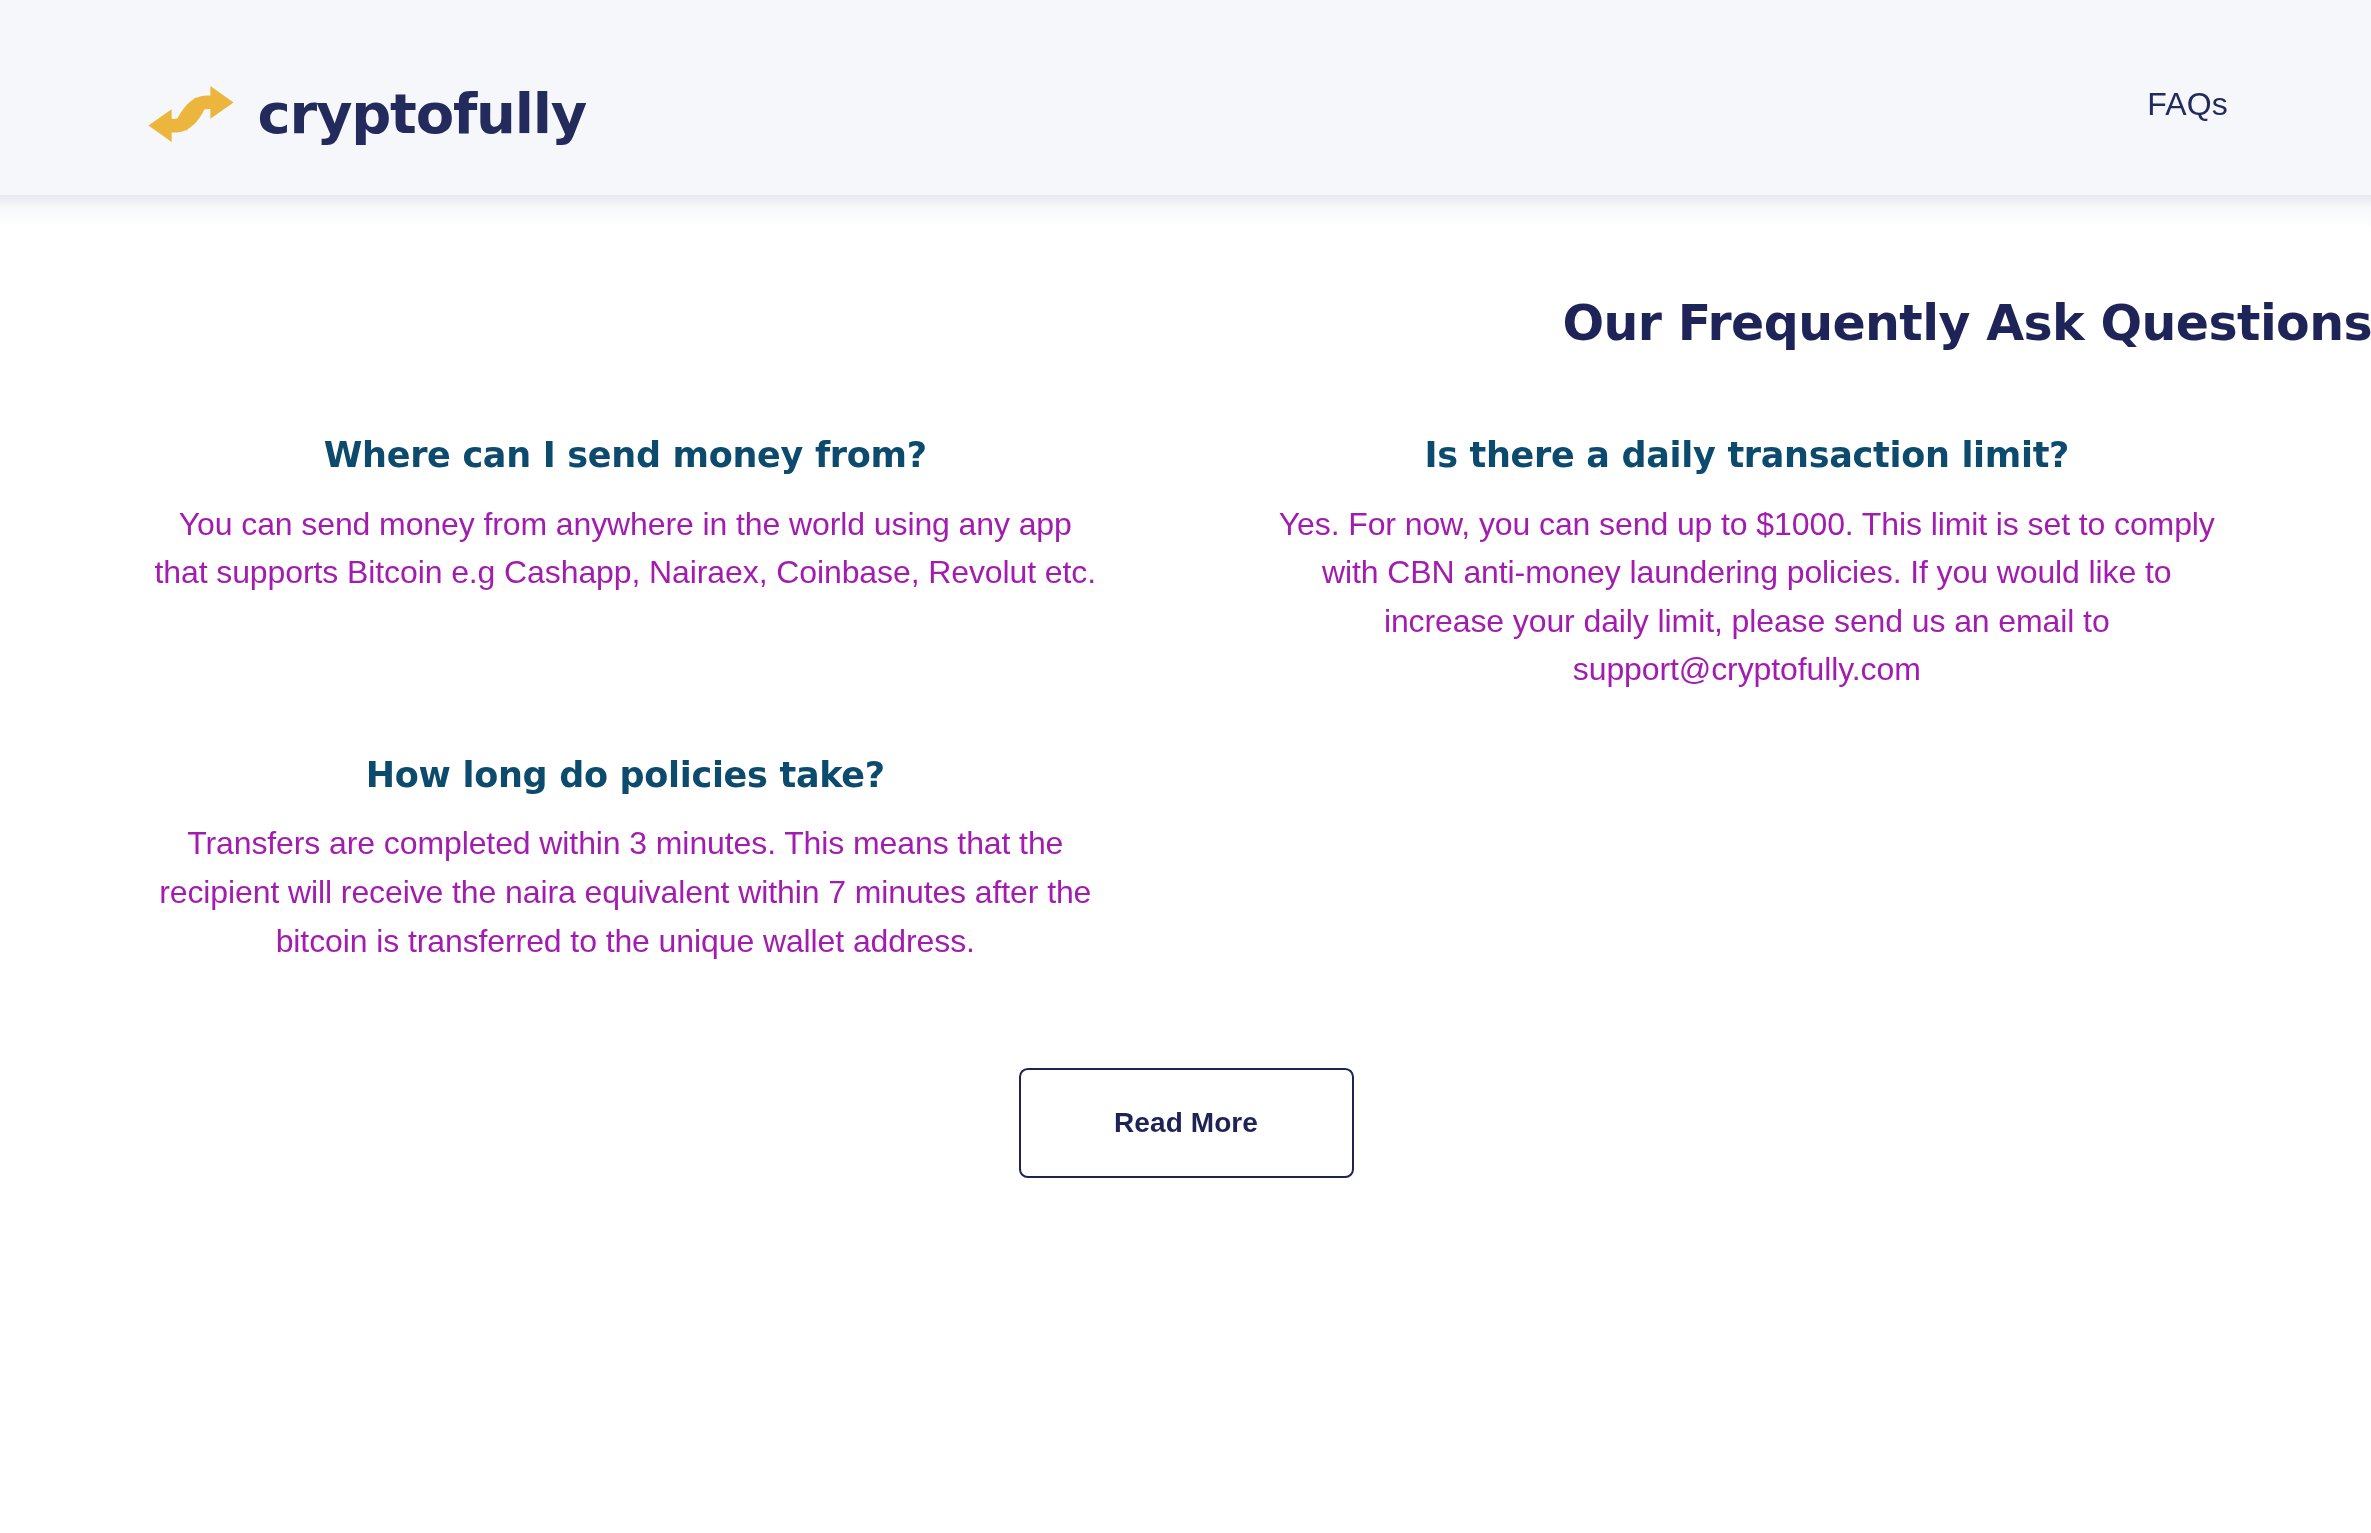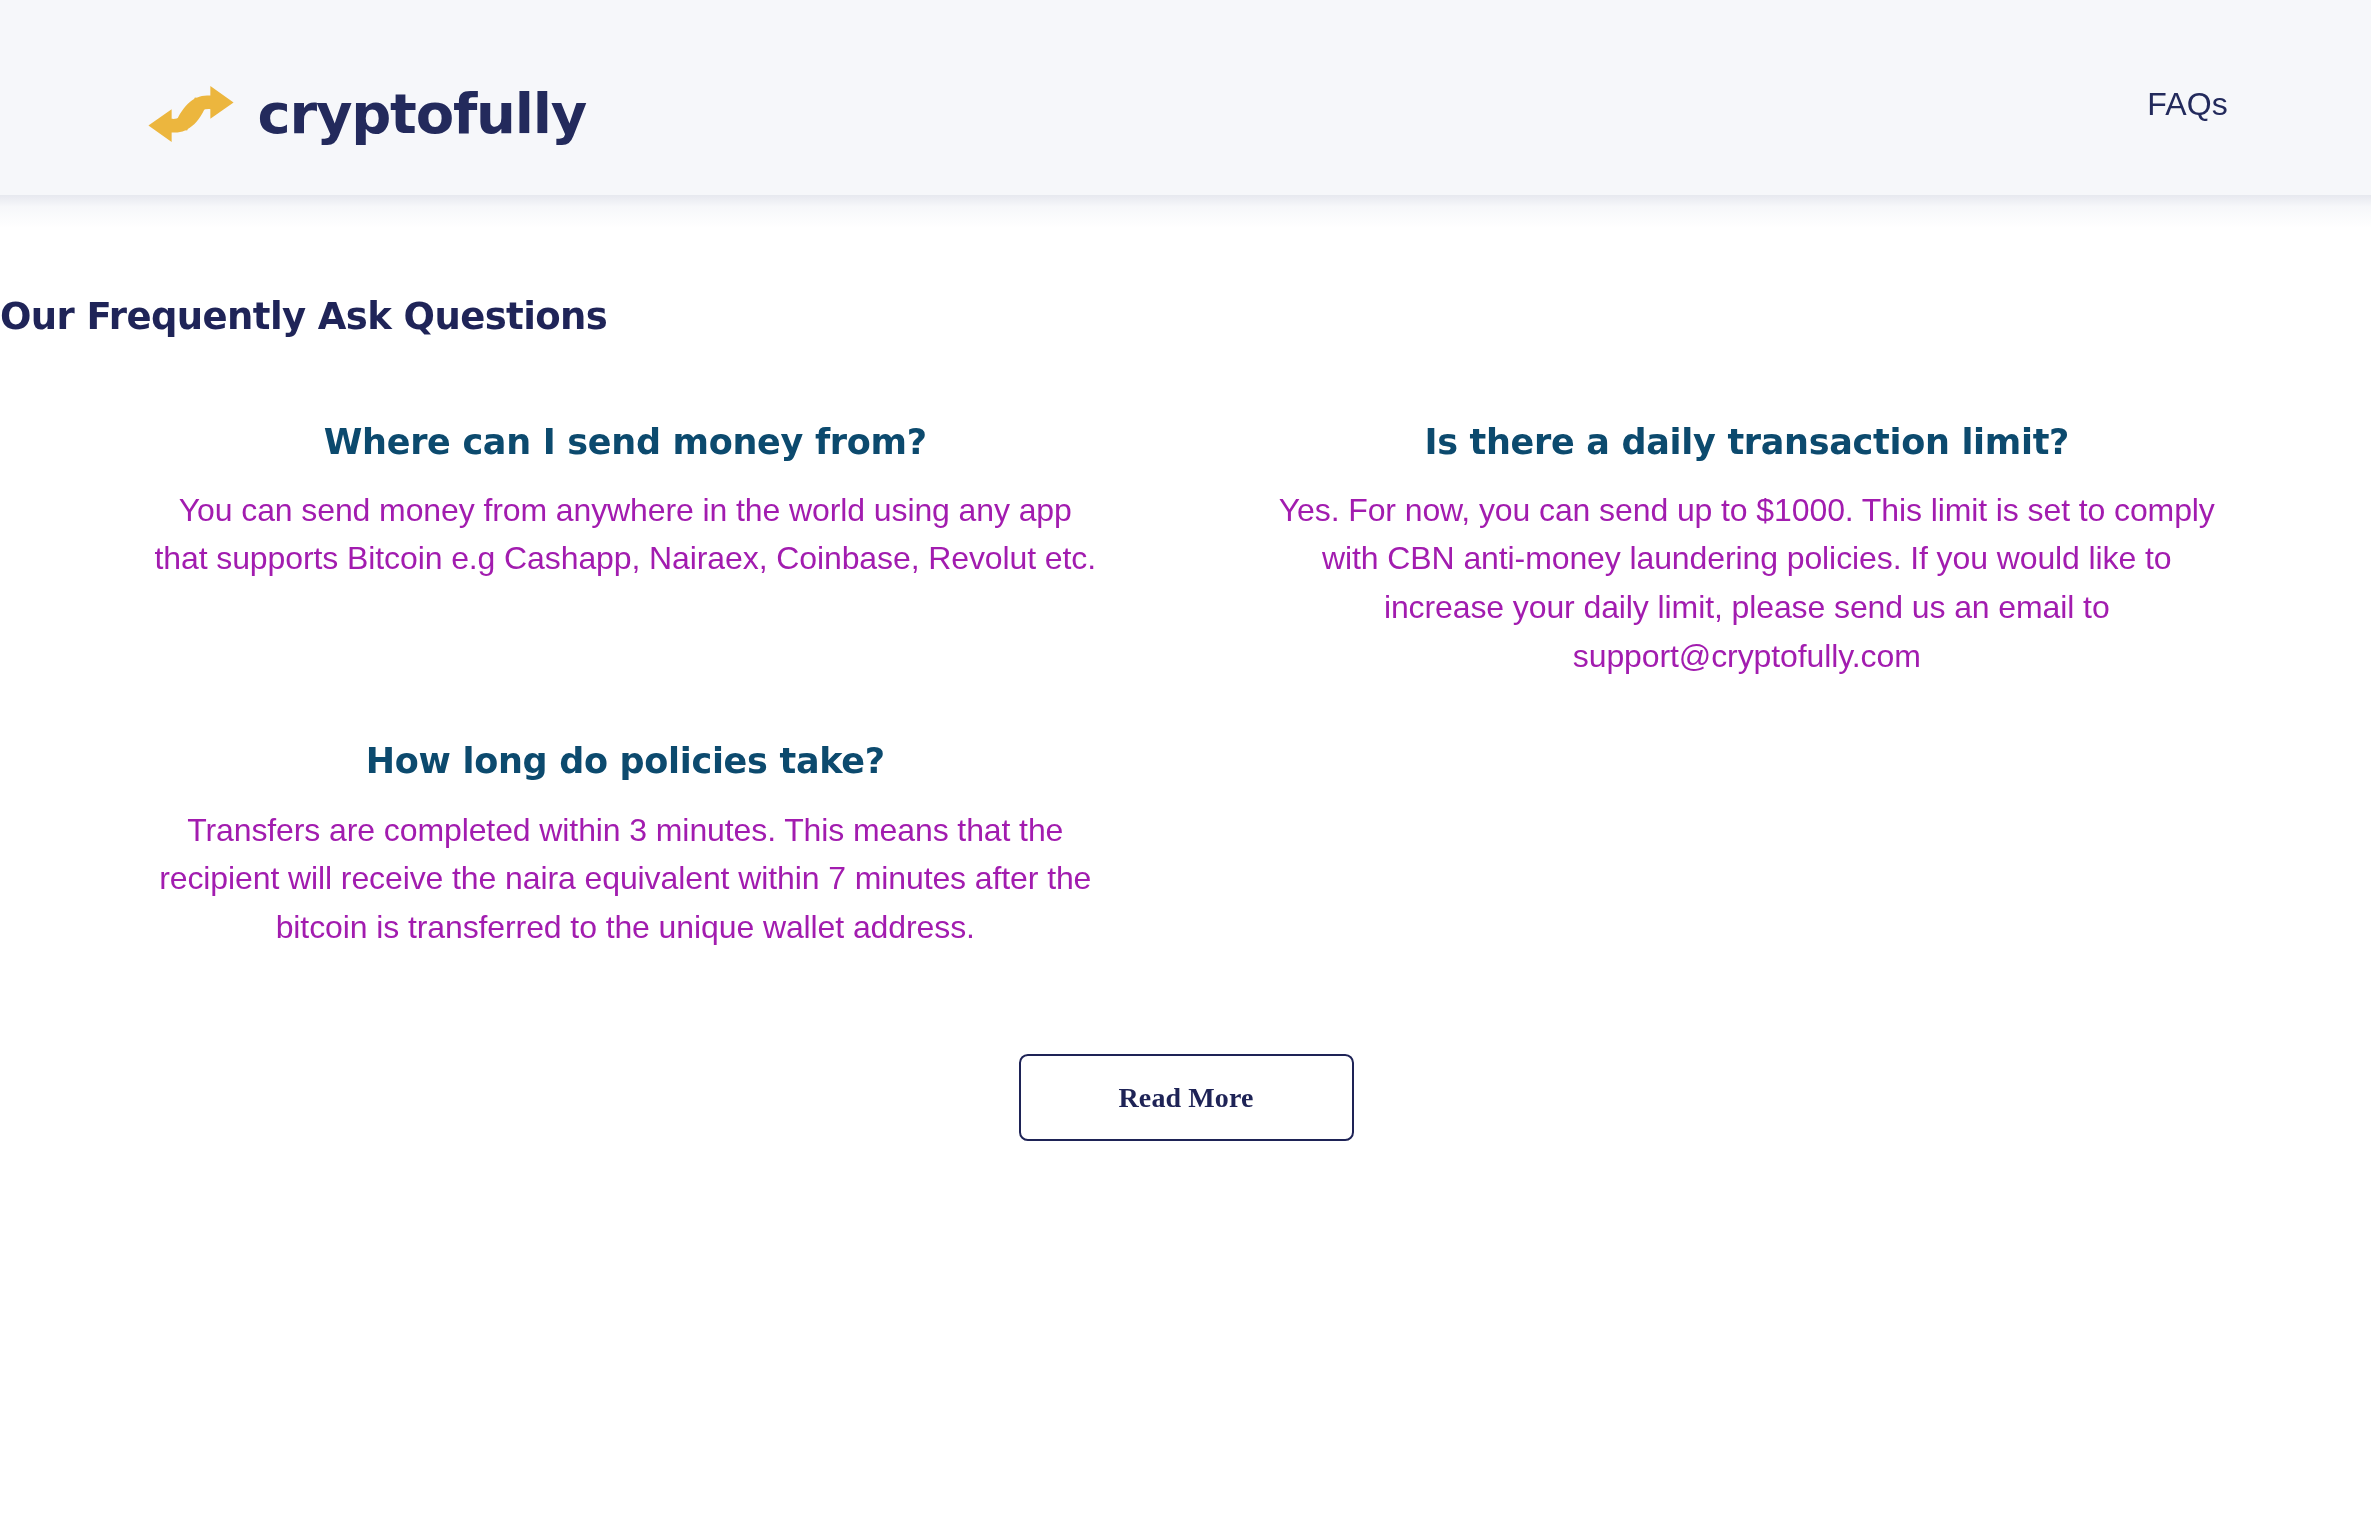--- a/index.html
+++ b/index.html
@@ -65,22 +65,22 @@
     text-decoration: none;
     letter-spacing: 0.2px;
   }
 
   
   main {
     padding-top: 101px;
   }
 
   .section-title {
-    text-align: left;
-    font-size: 37px;
+    text-align: right;
+    font-size: 49px;
     line-height: 1.15;
     font-weight: 700;
     letter-spacing: -0.6px;
     color: #1f2458;
     font-family: "DejaVu Sans", "Liberation Sans", sans-serif;
   }
 
   .faq-grid {
     margin: 82px auto 0 auto;
     width: 2087px;
@@ -115,30 +115,30 @@
   .cta-wrap {
     margin-top: 103px;
     display: flex;
     justify-content: center;
   }
   .read-more-btn {
     display: inline-flex;
     align-items: center;
     justify-content: center;
     width: 335px;
-    height: 87px;
+    height: 110px;
     background: #ffffff;
     border: 2.9px solid #1e2356;
     border-radius: 8.8px;
     color: #1e2356;
     font-size: 28px;
     font-weight: 700;
     letter-spacing: 0.1px;
     cursor: pointer;
-    font-family: Liberation Serif, serif;
+    font-family: Liberation Sans, sans-serif;
   }
 </style>
 </head>
 <body>
 
 <header class="site-header">
 
   <a class="brand" href="#">
     <span class="brand-mark">
       <svg viewBox="0 0 96 62" width="94" height="60" aria-hidden="true">

